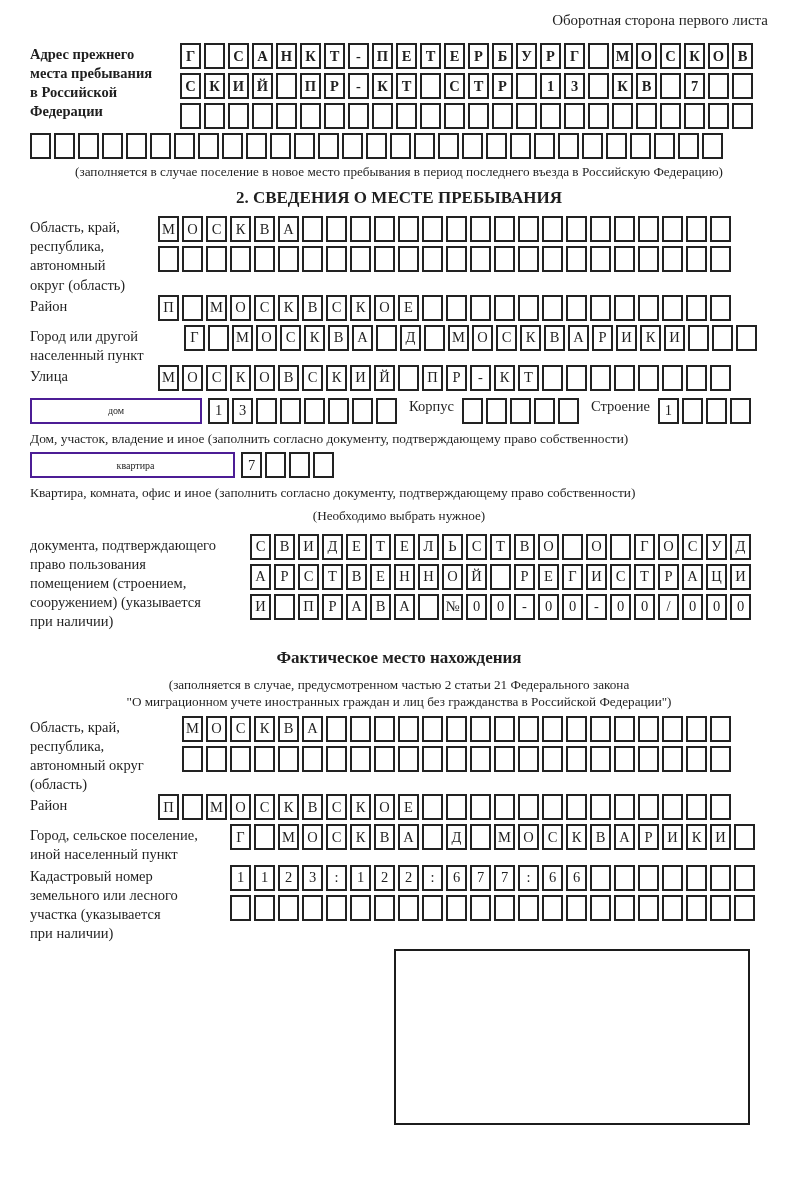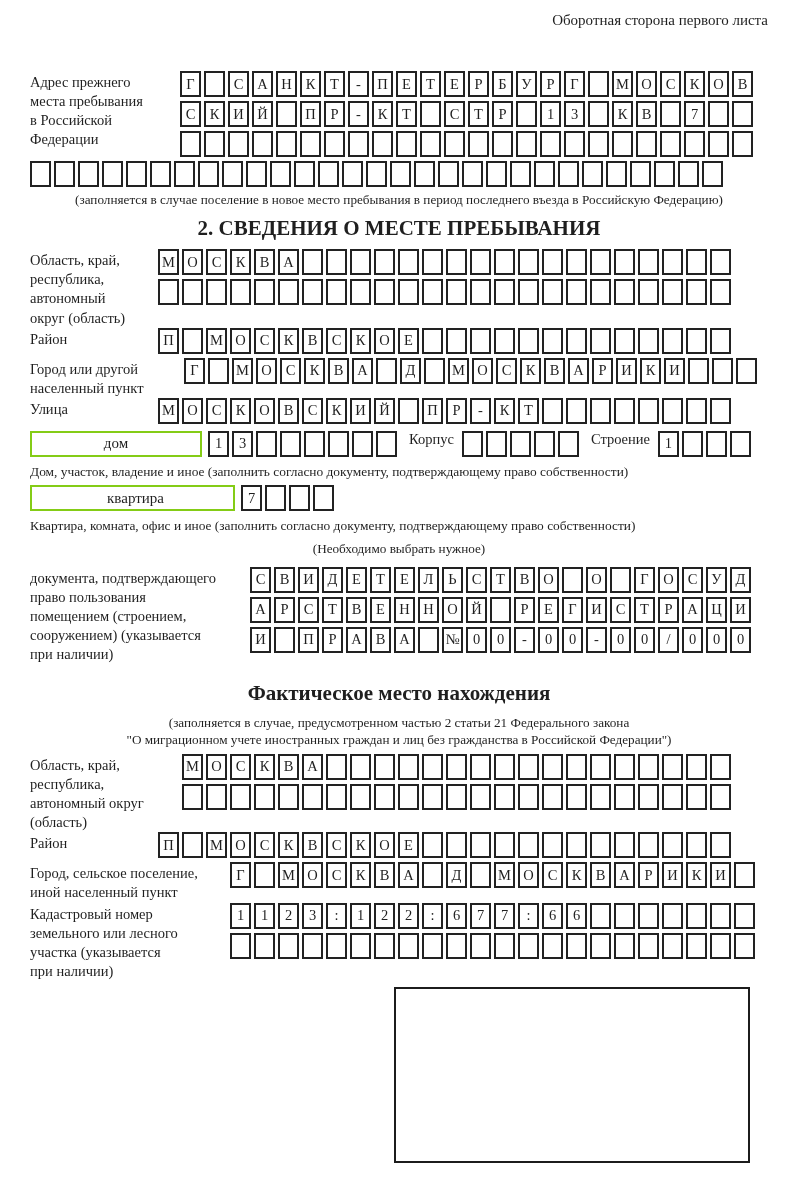--- a/index.html
+++ b/index.html
@@ -3,38 +3,38 @@
 <meta charset="utf-8">
 <style>
   html,body{margin:0;padding:0;background:#fff;}
   .page{
     width:800px;height:1180px;box-sizing:border-box;overflow:hidden;
     background:#fff;color:#1f1f1f;
     font-family:"Liberation Serif","DejaVu Serif",serif;
     padding:6px 32px 0 30px;position:relative;
   }
   .header-note{text-align:right;font-size:15px;margin:6px 0 0;}
-  .sec-prev{margin-top:42px;}
+  .sec-prev{margin-top:14px;font-weight:bold;}
   .field{display:flex;align-items:flex-start;margin-bottom:0;}
   .flabel{font-size:14.5px;line-height:1.32;flex-shrink:0;padding-top:2px;}
   .w150{width:150px;} .w128{width:128px;} .w152{width:152px;} .w200{width:200px;} .w220{width:220px;}
   .rows{flex:1;min-width:0;}
   .cellrow{display:flex;gap:3px;margin-bottom:4px;}
   .cell{
     width:21px;height:26px;box-sizing:border-box;border:2px solid #222;
     display:flex;align-items:center;justify-content:center;
     font-size:14.5px;flex-shrink:0;background:#fff;
   }
   .indent26{margin-left:26px;}
   .note-c{text-align:center;font-size:13.2px;margin:2px 0 6px;line-height:1.3;}
-  .sec-title{text-align:center;font-weight:bold;font-size:21px;margin:8px 0 8px;}
+  .sec-title{text-align:center;font-weight:bold;font-size:17px;margin:8px 0 8px;}
   .domrow{display:flex;align-items:flex-start;margin:3px 0 1px;}
   .labelbox{
-    border:2px solid #84cc16;height:26px;box-sizing:border-box;flex-shrink:0;
-    display:flex;align-items:center;justify-content:center;font-size:15px;
+    border:2px solid #4c1d95;height:26px;box-sizing:border-box;flex-shrink:0;
+    display:flex;align-items:center;justify-content:center;font-size:10px;
   }
   .lb-dom{width:172px;margin-right:6px;}
   .lb-kv{width:205px;margin-right:6px;padding-left:6px;}
   .inline-lab{font-size:14.5px;margin:0 8px 0 12px;flex-shrink:0;}
   .cap{font-size:13.4px;margin:2px 0 5px;line-height:1.3;}
   .cbrow{display:flex;align-items:center;margin:6px 0 1px;}
   .cb-label{font-size:14.5px;flex-shrink:0;}
   .cb{
     width:22px;height:26px;box-sizing:border-box;border:2px solid #222;flex-shrink:0;
     display:flex;align-items:center;justify-content:center;font-size:14px;margin:0 12px 0 13px;

